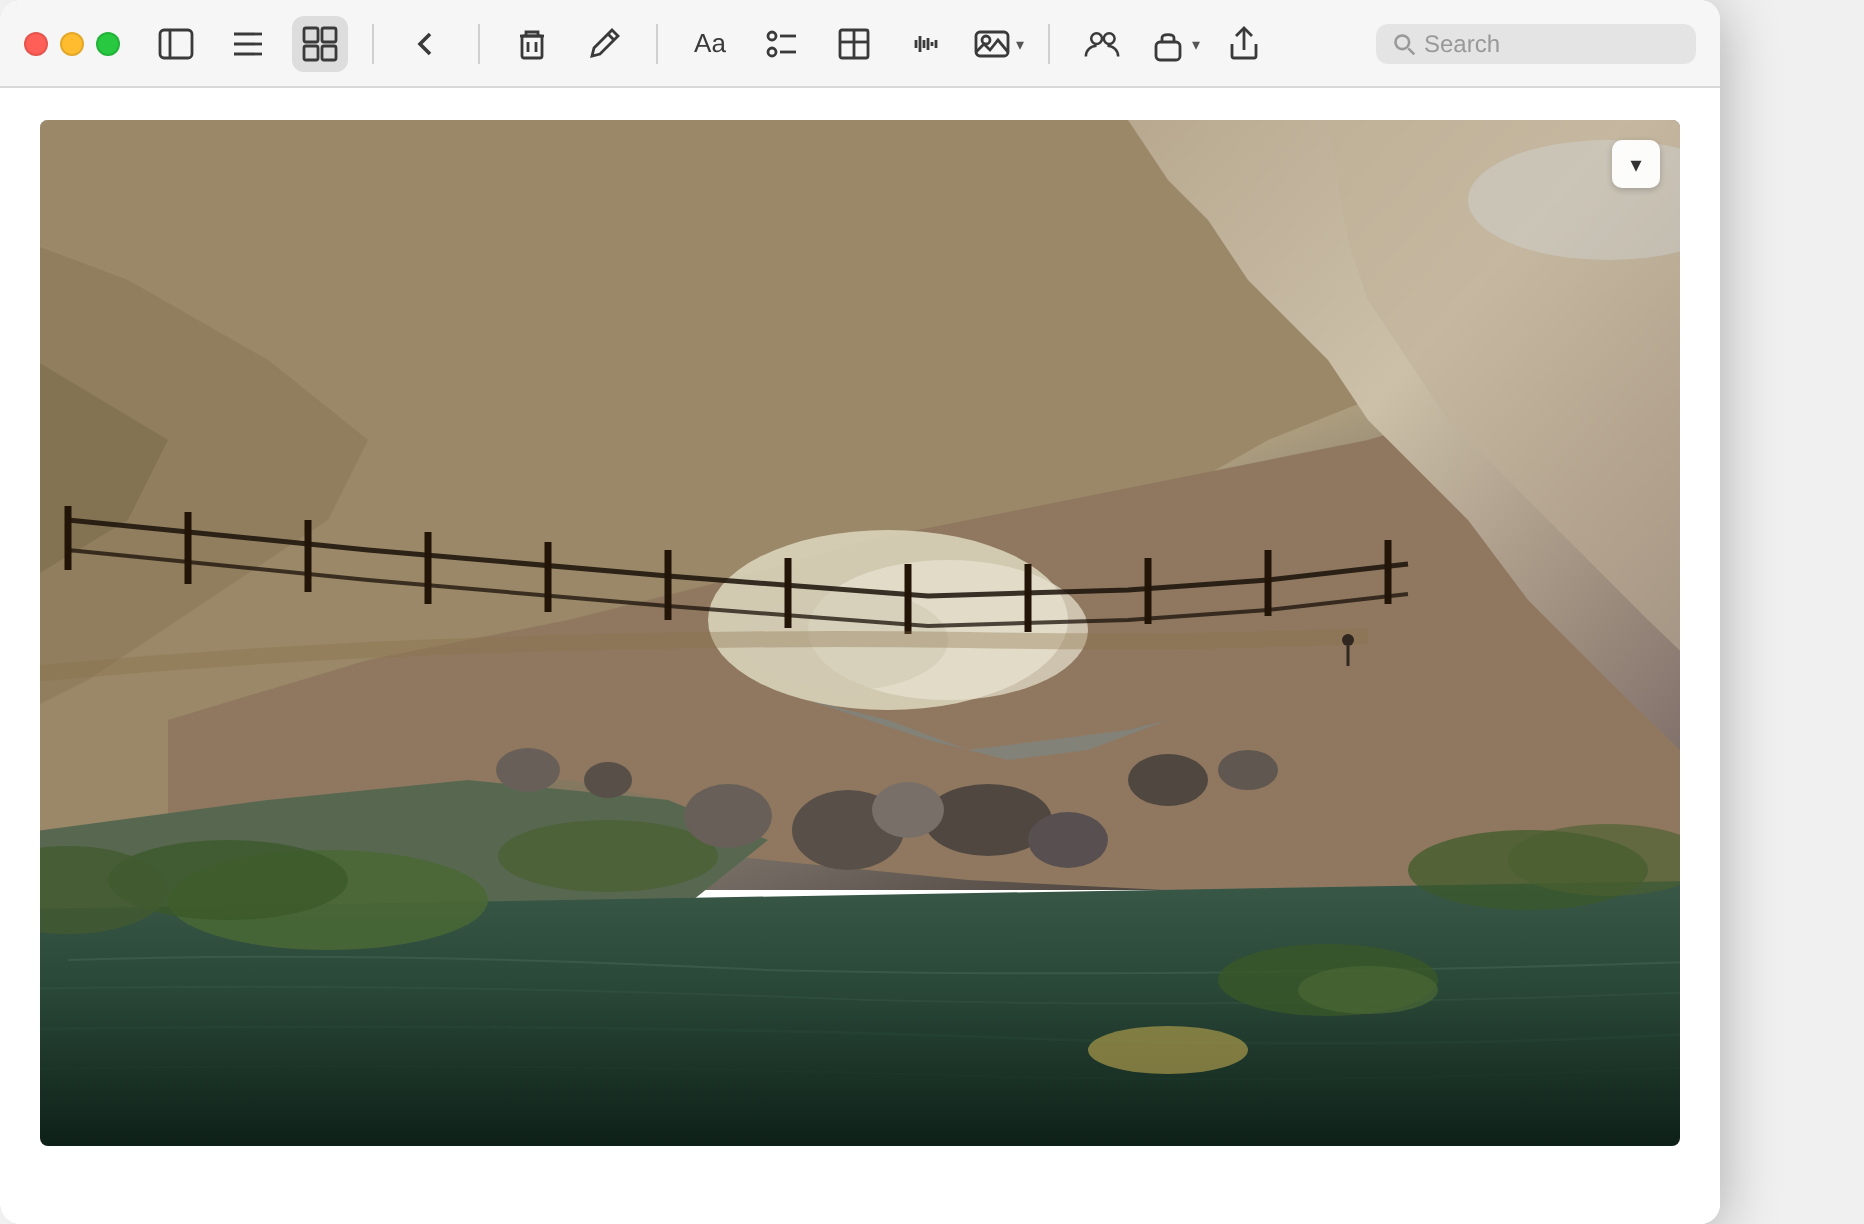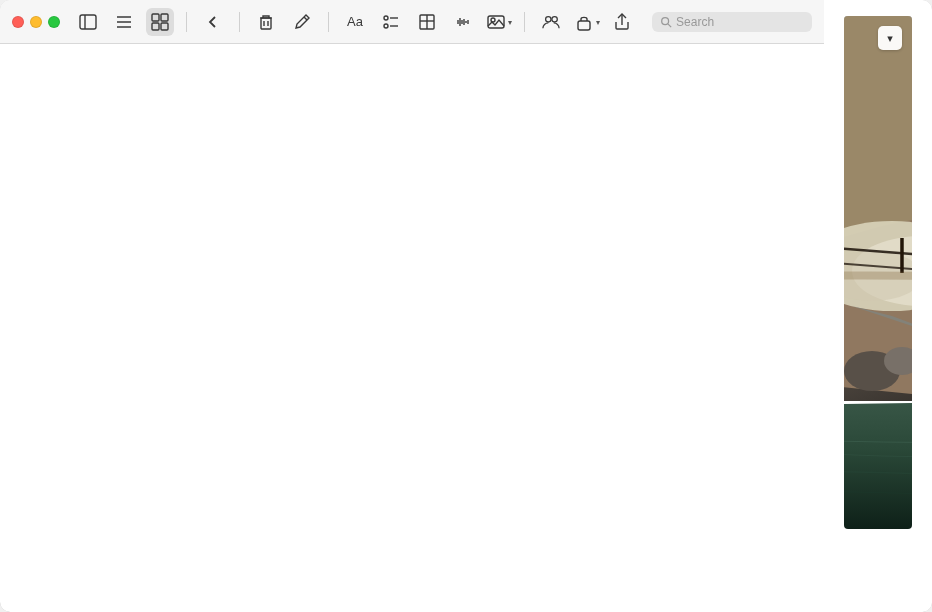--- a/index.html
+++ b/index.html
@@ -7,26 +7,26 @@
     body {
       width: 932px;
       height: 612px;
       background: #f0f0f0;
       font-family: -apple-system, BlinkMacSystemFont, 'SF Pro Text', sans-serif;
       overflow: hidden;
       border-radius: 10px;
     }
 
     .window {
-      width: 932px;
+      width: 860px;
       height: 612px;
       background: #ffffff;
       border-radius: 10px;
       display: flex;
-      flex-direction: row;
+      flex-direction: column;
       box-shadow: 0 4px 30px rgba(0,0,0,0.3);
       overflow: hidden;
     }
 
     
     .titlebar {
       height: 44px;
       background: #f6f6f6;
       border-bottom: 1px solid #d8d8d8;
       display: flex;

